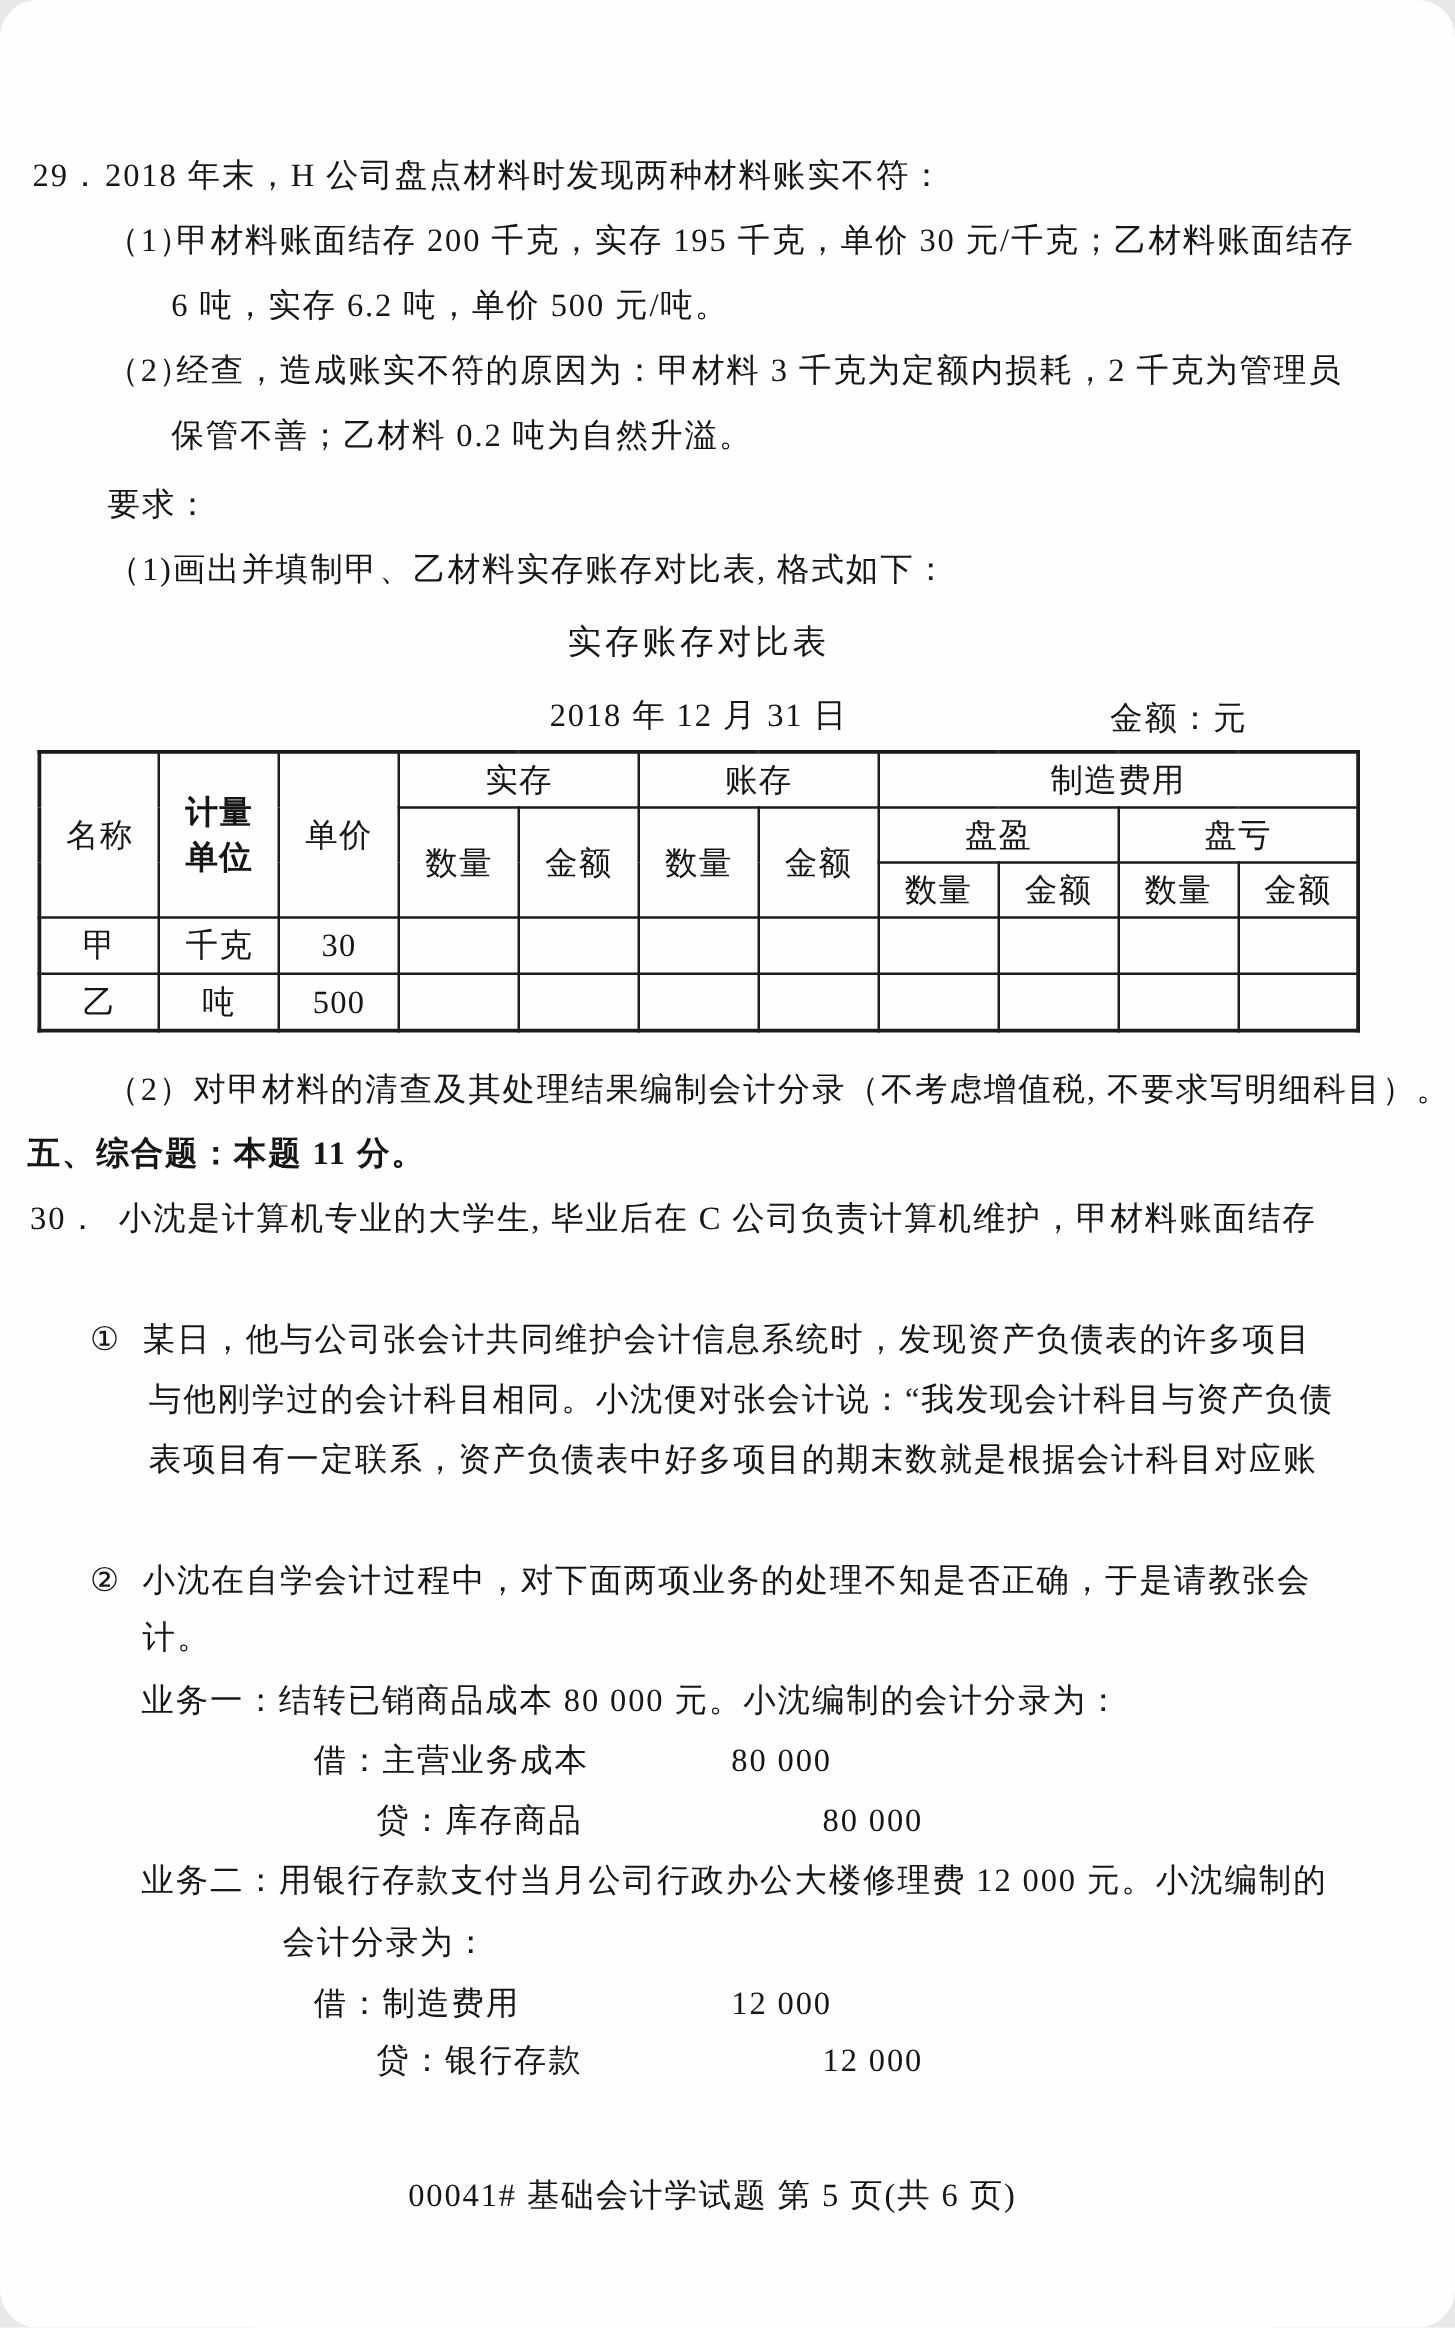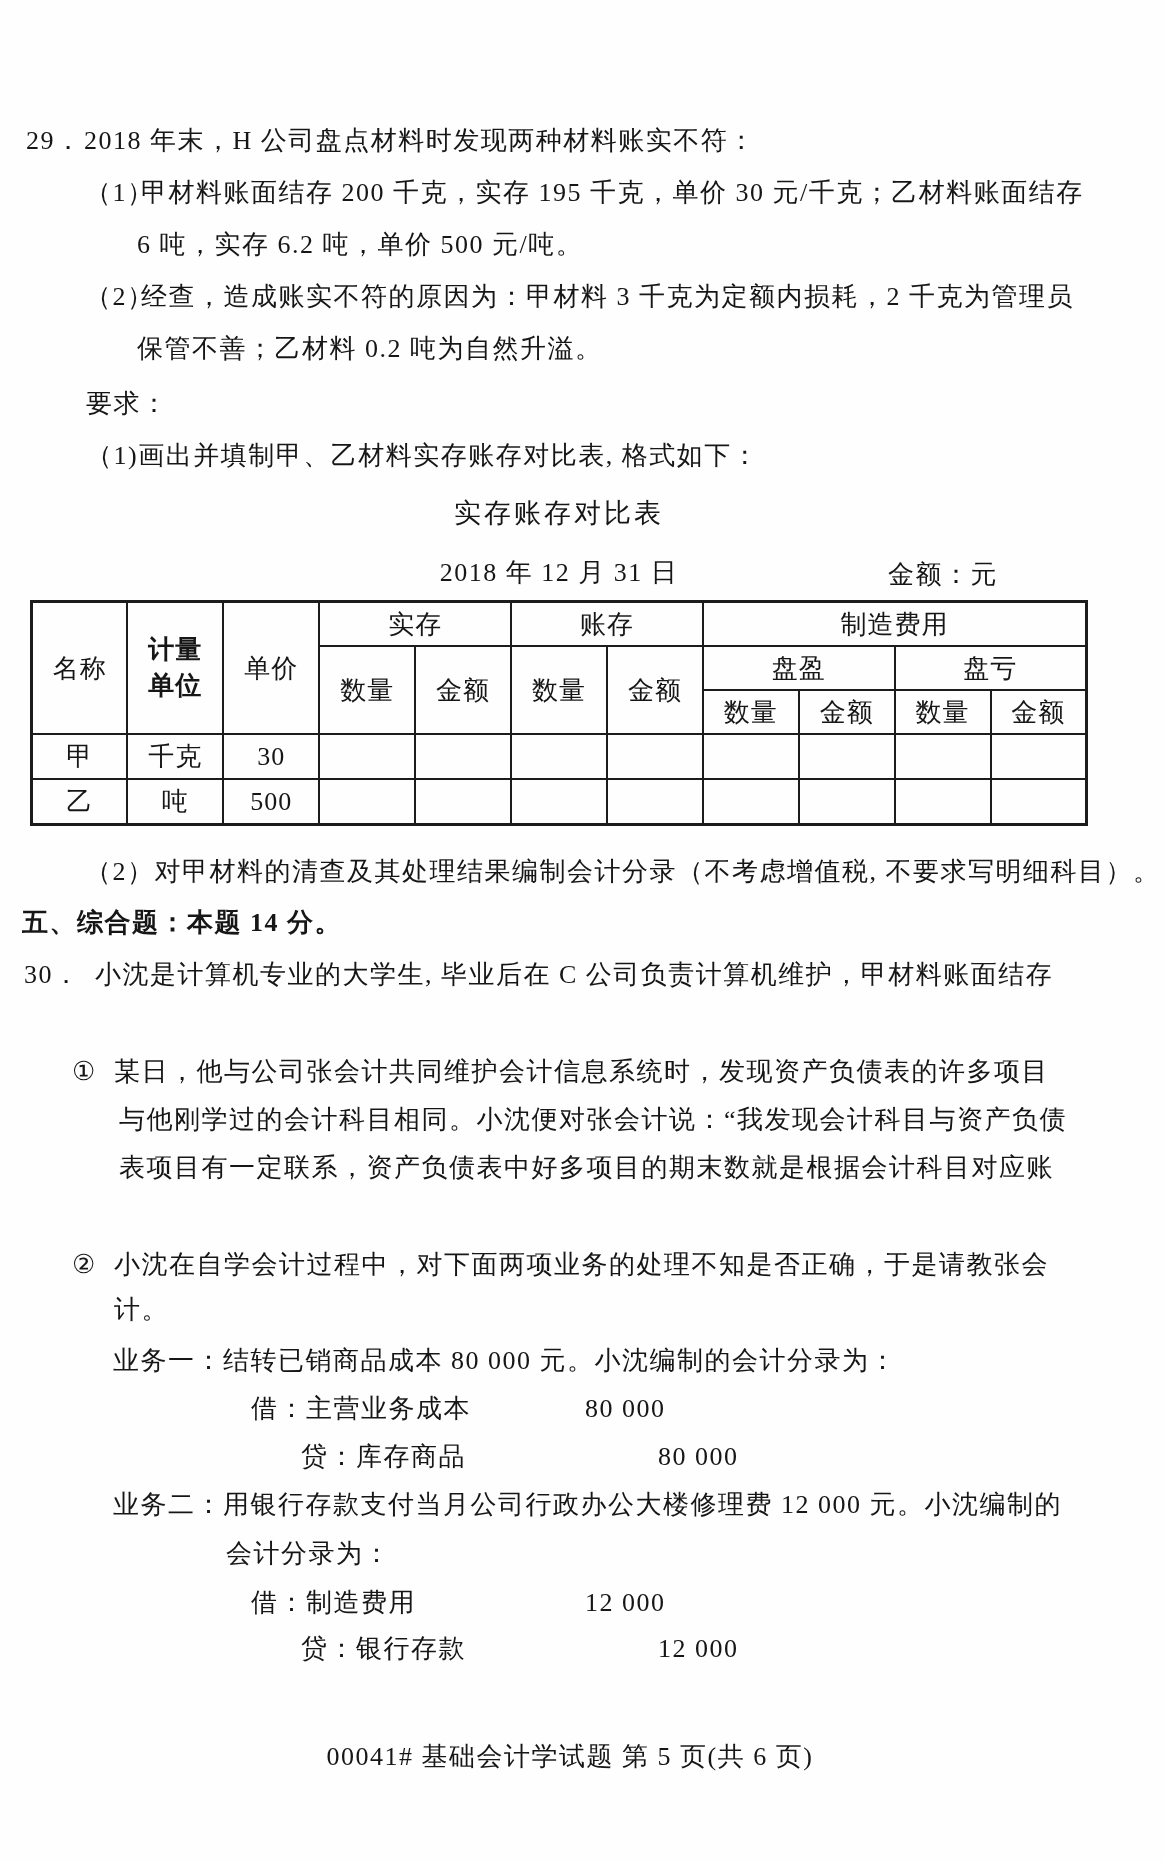--- a/index.html
+++ b/index.html
@@ -8,20 +8,21 @@
     font-family:"Liberation Serif","DejaVu Serif",serif;
   }
   .page{
     position:relative;
     width:1164px;
     height:1862px;
     margin:0 auto;
     background:#fefefe;
     color:#161616;
     overflow:hidden;
+    border-radius:30px;
   }
   .t{
     position:absolute;
     font-size:26px;
     line-height:34px;
     letter-spacing:1.5px;
     white-space:nowrap;
   }
   .bold{font-weight:bold;}
   .title{
@@ -140,21 +141,21 @@
       <td></td>
       <td></td>
       <td></td>
       <td></td>
     </tr>
   </tbody>
     </table>
 
   <div class="t" style="left:85px;top:855px">（2）对甲材料的清查及其处理结果编制会计分录（不考虑增值税, 不要求写明细科目）。</div>
 
-  <div class="t bold" style="left:22px;top:906px">五、综合题：本题 14 分。</div>
+  <div class="t bold" style="left:22px;top:906px">五、综合题：本题 11 分。</div>
 
   <div class="t" style="left:24px;top:958px">30．</div>
   <div class="t" style="left:95px;top:958px">小沈是计算机专业的大学生, 毕业后在 C 公司负责计算机维护，甲材料账面结存</div>
 
   <div class="t" style="left:72px;top:1055px">①</div>
   <div class="t" style="left:114px;top:1055px">某日，他与公司张会计共同维护会计信息系统时，发现资产负债表的许多项目</div>
   <div class="t" style="left:119px;top:1103px">与他刚学过的会计科目相同。小沈便对张会计说：“我发现会计科目与资产负债</div>
   <div class="t" style="left:119px;top:1151px">表项目有一定联系，资产负债表中好多项目的期末数就是根据会计科目对应账</div>
 
   <div class="t" style="left:72px;top:1248px">②</div>

